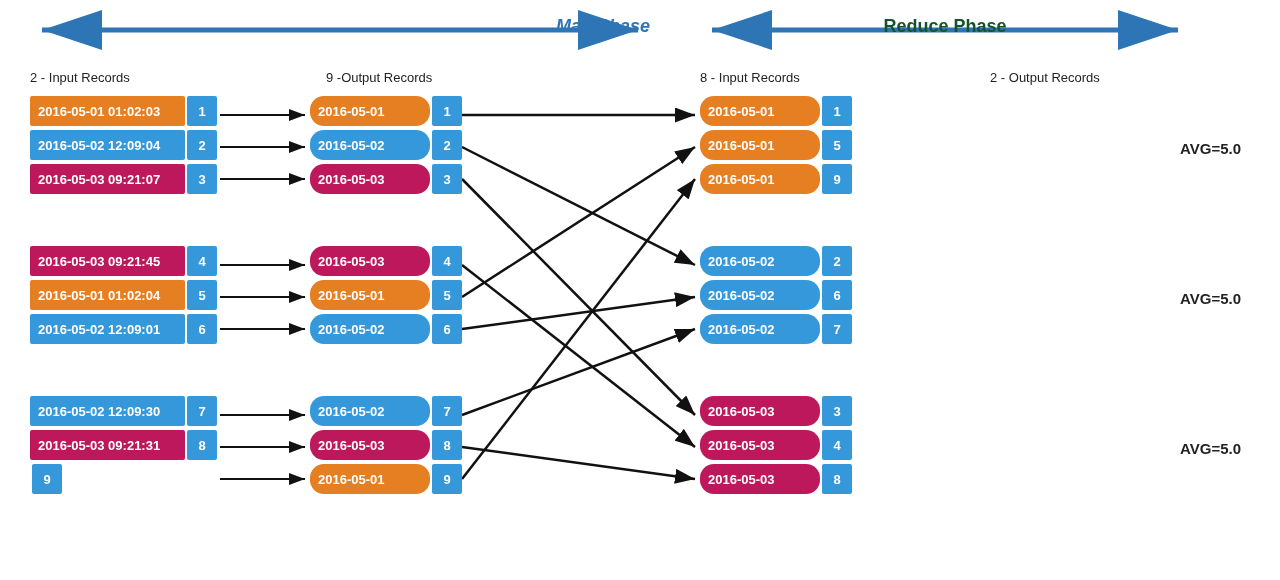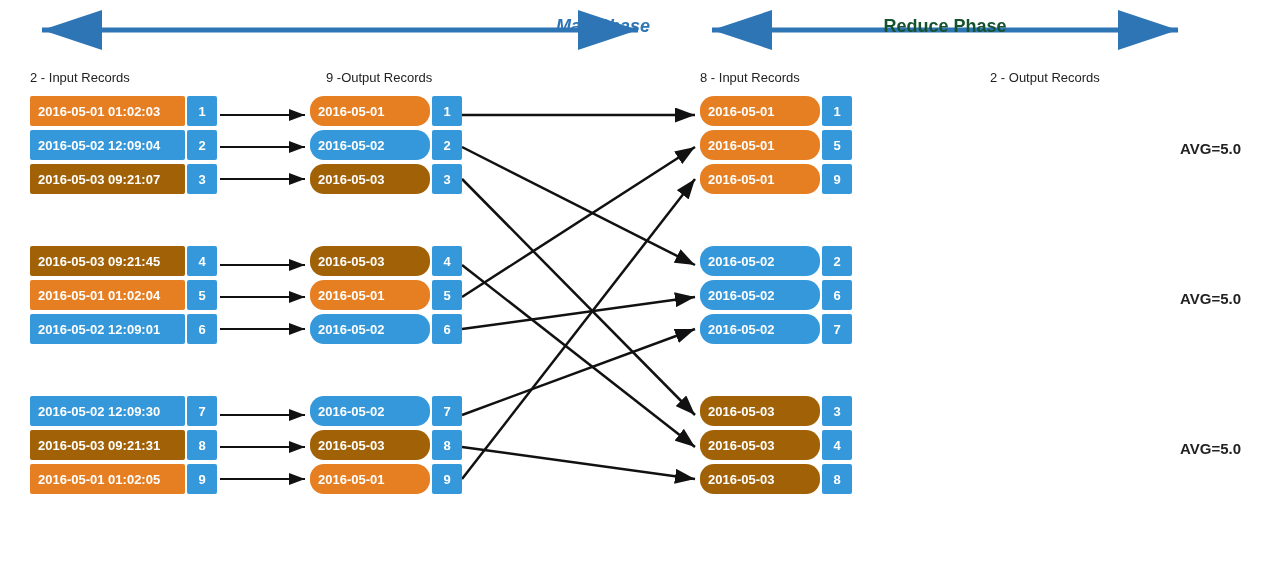--- a/index.html
+++ b/index.html
@@ -66,21 +66,21 @@
       justify-content: flex-start;
       padding: 0 8px;
       font-size: 13px;
       font-weight: bold;
       color: white;
       border-radius: 14px;
     }
 
     .orange { background-color: #e67e22; }
     .blue   { background-color: #3498db; }
-    .green  { background-color: #a16207; }
+    .green  { background-color: #be185d; }
 
     
     .arrow-canvas {
       position: absolute;
       top: 0; left: 0;
       pointer-events: none;
     }
 
     
     .avg-label {
@@ -212,21 +212,20 @@
   <div style="position:absolute;top:395px;left:30px;">
     <div class="cell">
       <div class="cell-date blue">2016-05-02 12:09:30</div>
       <div class="cell-num blue">7</div>
     </div>
     <div class="cell">
       <div class="cell-date green">2016-05-03 09:21:31</div>
       <div class="cell-num blue">8</div>
     </div>
     <div class="cell">
-      <div class="cell-date orange">2016-05-01 01:02:05</div>
       <div class="cell-num blue">9</div>
     </div>
   </div>
 
   <div style="position:absolute;top:95px;left:310px;">
     <div class="cell">
       <div class="cell-date-short orange">2016-05-01</div>
       <div class="cell-num blue">1</div>
     </div>
     <div class="cell">

